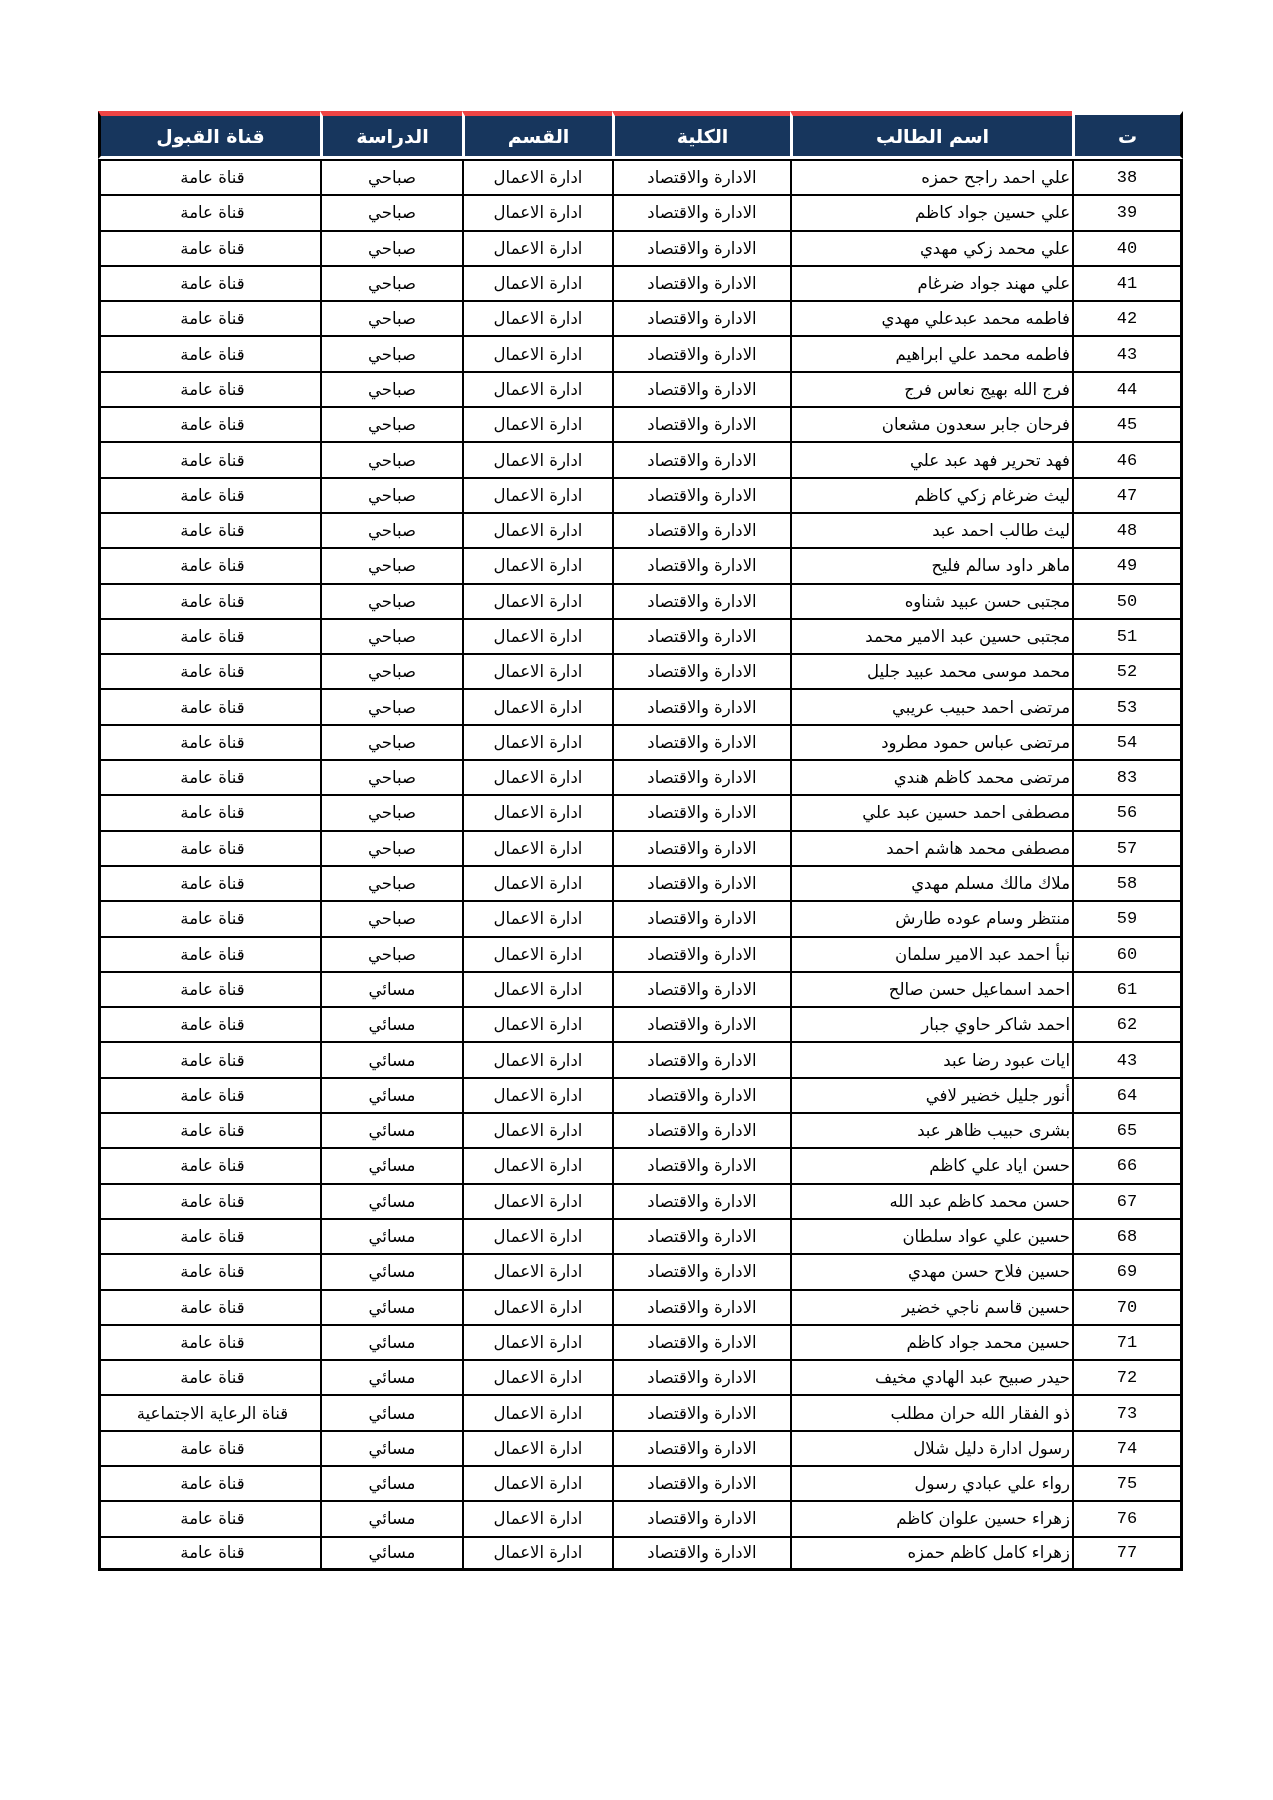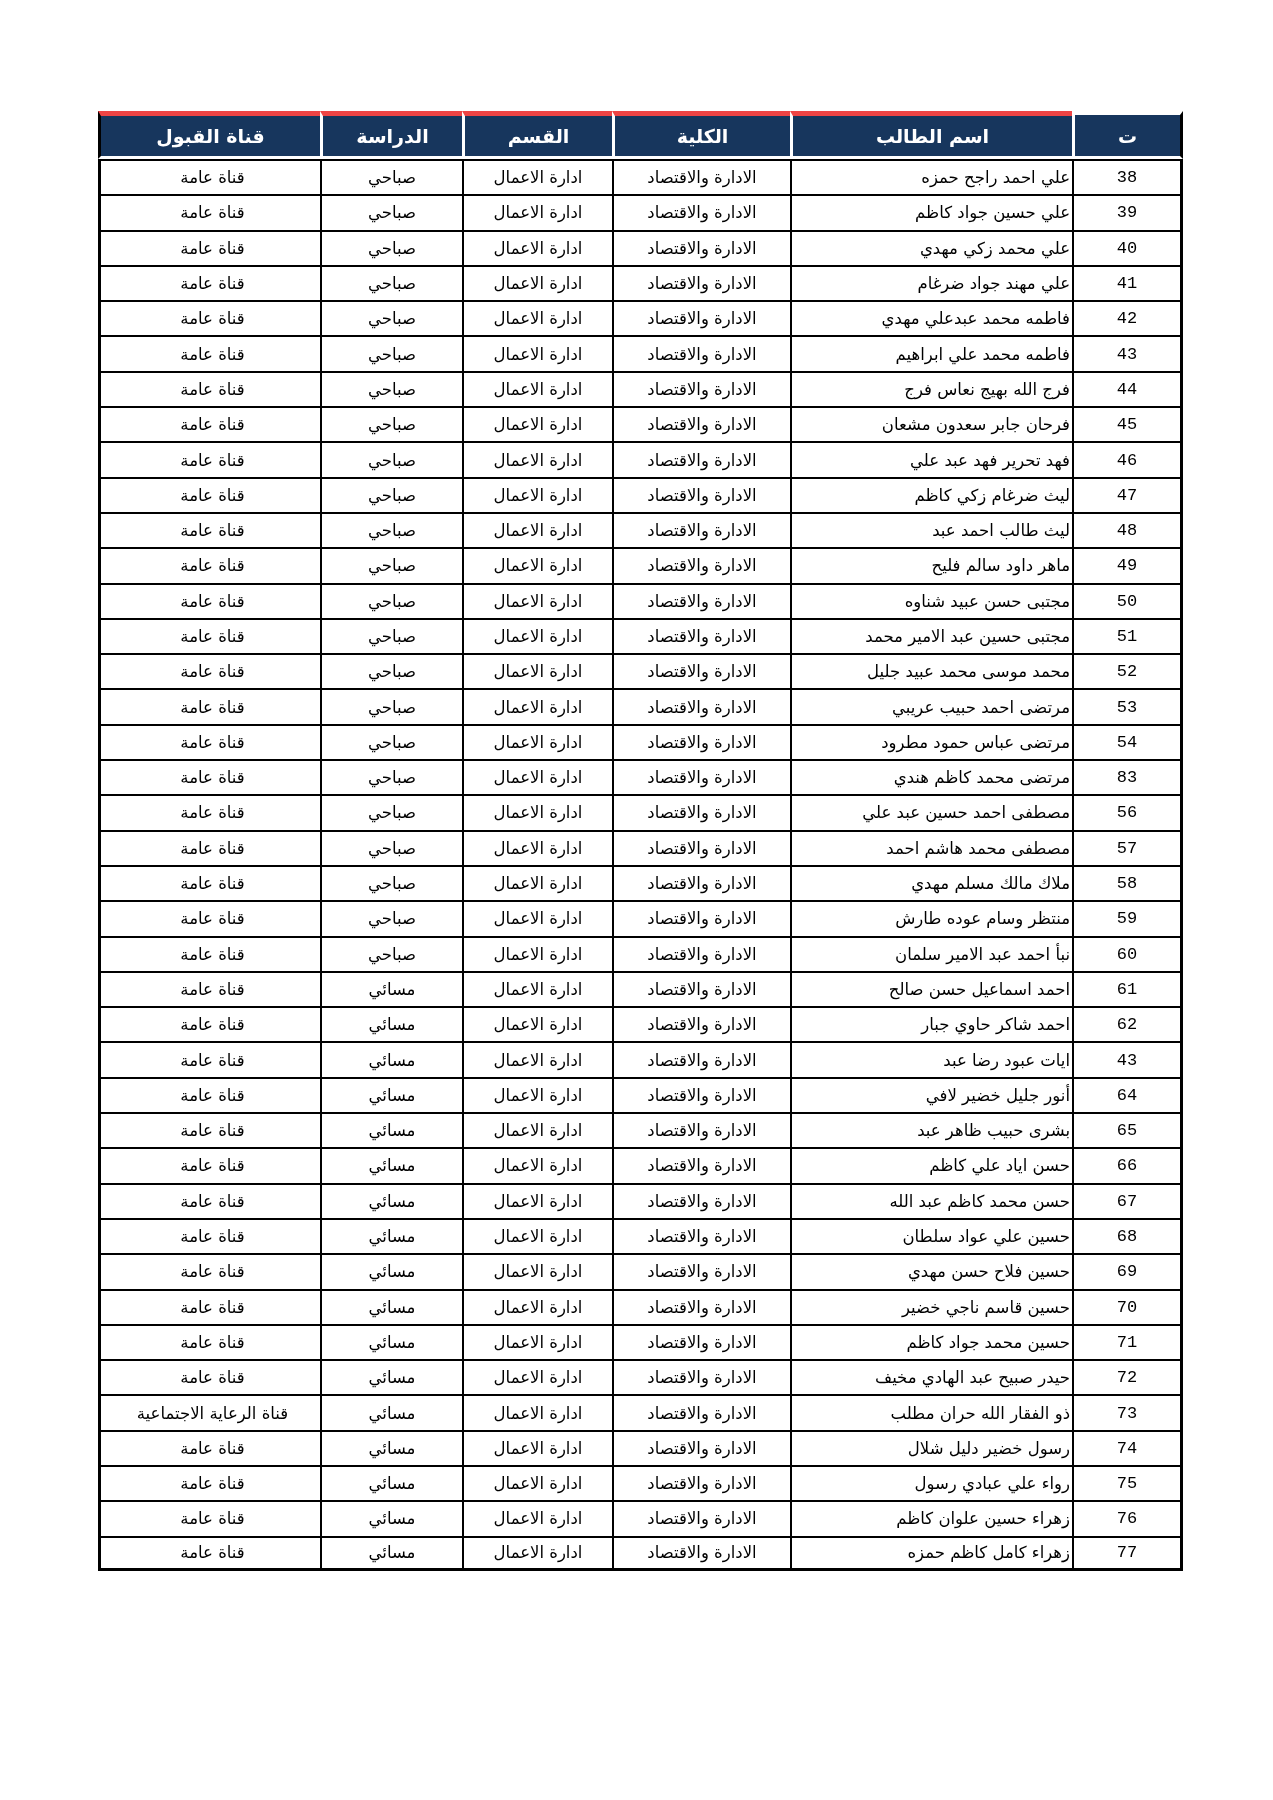--- a/index.html
+++ b/index.html
@@ -377,21 +377,21 @@
       <tr>
         <td class="td-index">73</td>
         <td class="td-name">ذو الفقار  الله حران مطلب</td>
         <td class="td-college">الادارة والاقتصاد</td>
         <td class="td-department">ادارة الاعمال</td>
         <td class="td-study">مسائي</td>
         <td class="td-channel">قناة الرعاية الاجتماعية</td>
       </tr>
       <tr>
         <td class="td-index">74</td>
-        <td class="td-name">رسول خضير دليل شلال</td>
+        <td class="td-name">رسول ادارة دليل شلال</td>
         <td class="td-college">الادارة والاقتصاد</td>
         <td class="td-department">ادارة الاعمال</td>
         <td class="td-study">مسائي</td>
         <td class="td-channel">قناة عامة</td>
       </tr>
       <tr>
         <td class="td-index">75</td>
         <td class="td-name">رواء علي عبادي رسول</td>
         <td class="td-college">الادارة والاقتصاد</td>
         <td class="td-department">ادارة الاعمال</td>

